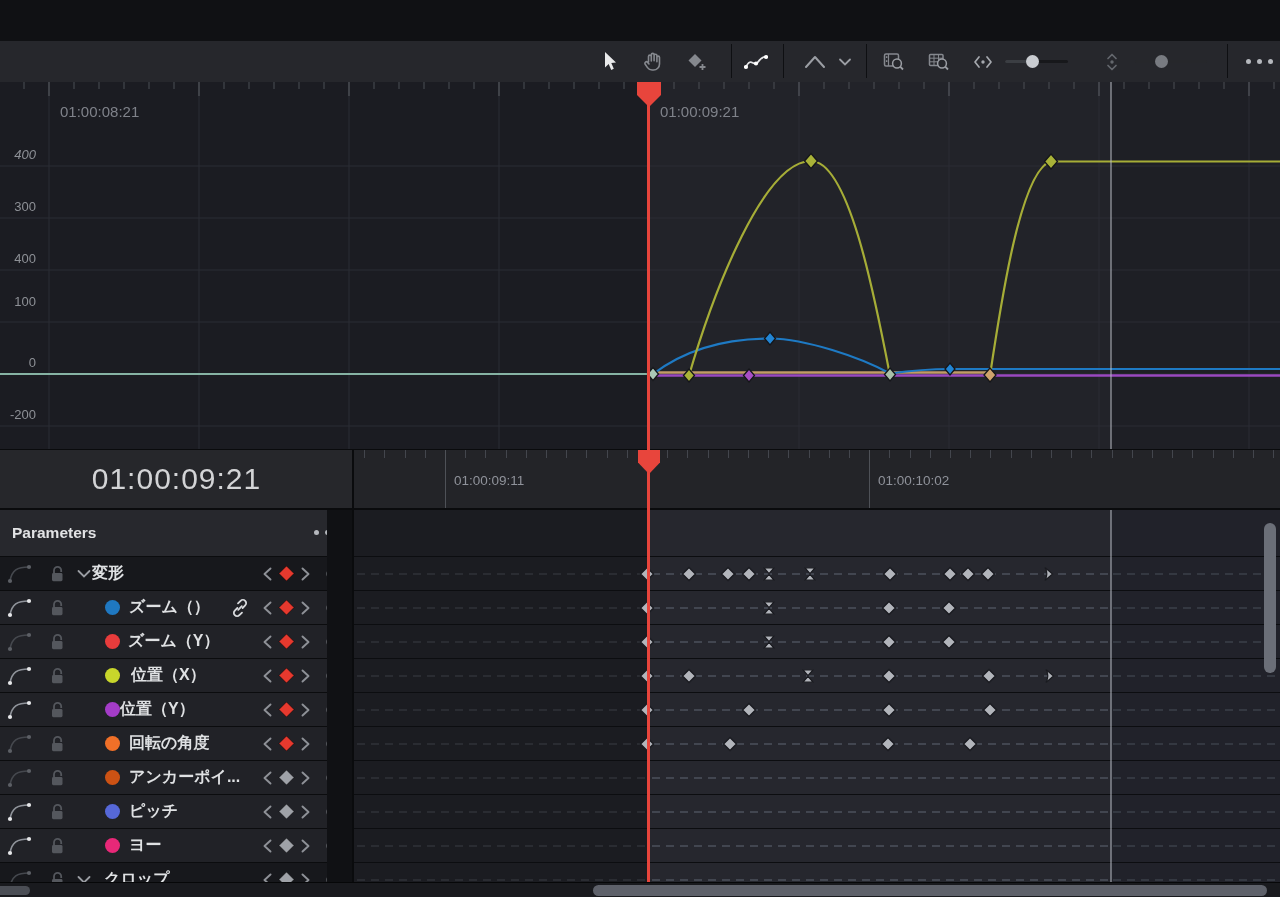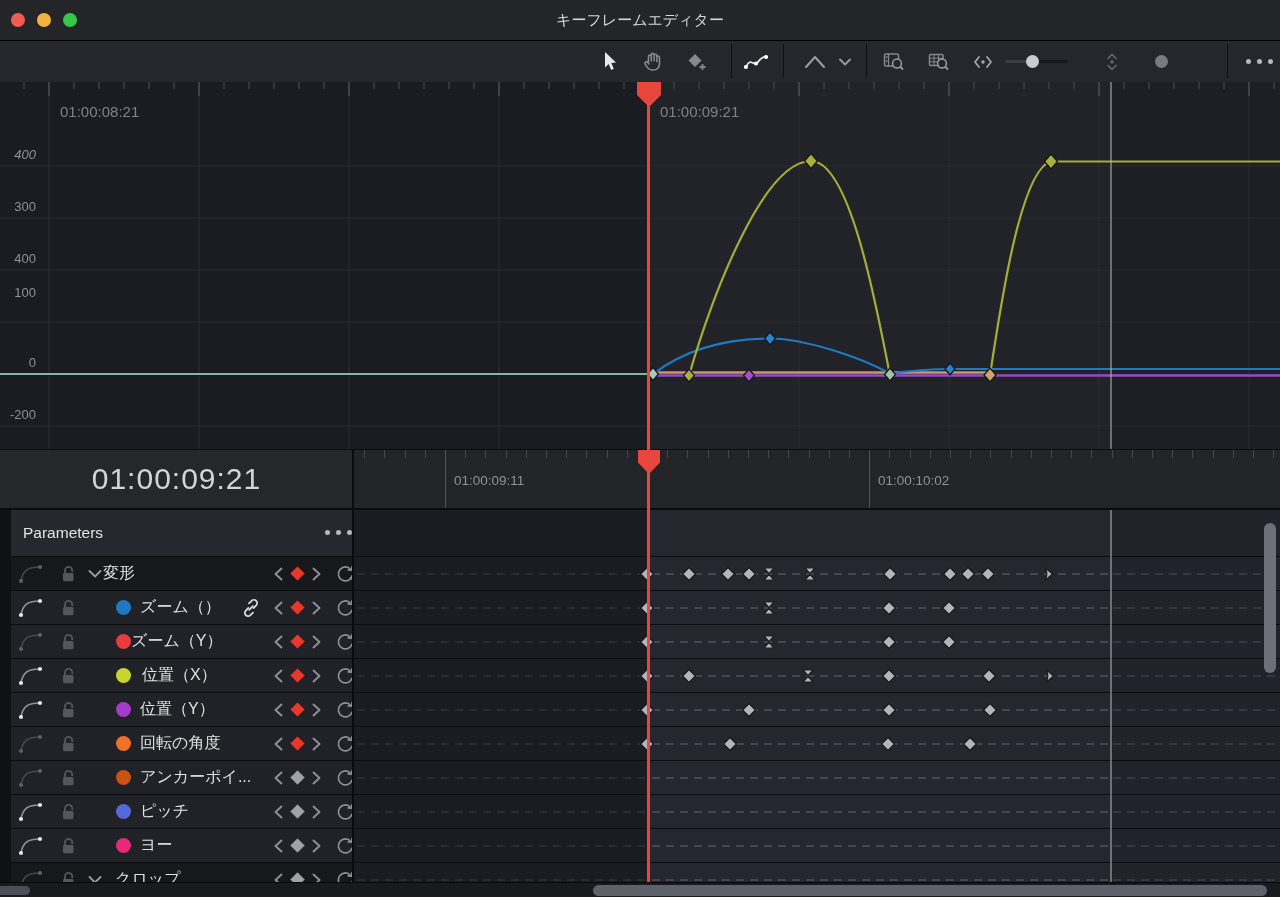--- a/index.html
+++ b/index.html
@@ -27,21 +27,21 @@
   .ctc{color:#7f828a;font-size:15px;white-space:nowrap;}
   .flag{background:#e8453c;clip-path:polygon(0 0,100% 0,100% 52%,50% 100%,0 52%);}
   .playhead{left:647px;top:82px;width:3px;height:800px;background:#e8453c;z-index:40;}
   .clipline{width:2px;background:rgba(185,190,198,.5);z-index:5;}
   
   .tc-display{left:0;top:450px;width:353px;height:58px;background:#26272b;color:#d3d4d6;
               font-size:30px;letter-spacing:1px;display:flex;align-items:center;justify-content:center;}
   .ruler{left:353px;top:450px;width:927px;height:58px;background:#232428;overflow:hidden;}
   .rlab{color:#8f929a;font-size:13.5px;white-space:nowrap;}
   
-  .lpanel{left:11px;top:510px;width:353px;height:372px;background:#0b0c0e;overflow:hidden;}
+  .lpanel{left:0;top:510px;width:327px;height:372px;background:#0b0c0e;overflow:hidden;font-weight:bold;}
   .phead{left:0;top:0;width:353px;height:46px;background:#27282d;}
   .phead-label{left:12px;top:0;height:46px;line-height:46px;color:#e2e3e5;font-size:15.5px;}
   .prow{left:0;width:353px;height:33px;display:flex;align-items:center;}
   .prow.group{background:#17181c;}
   .prow.param{background:#212227;}
   .plabel{color:#dfe1e3;font-size:16px;white-space:nowrap;overflow:hidden;}
   .pdot{width:15px;height:15px;border-radius:50%;}
   .tracks{left:353px;top:510px;width:927px;height:372px;background:#26272e;overflow:hidden;}
   .rowsep{left:0;width:927px;height:1px;background:#0c0d10;z-index:2;}
   .dash{height:2px;z-index:3;}
@@ -52,26 +52,20 @@
   .hthumb{left:593px;top:2px;width:674px;height:11px;border-radius:6px;background:#5e616a;}
   .hthumb2{left:-6px;top:3px;width:36px;height:9px;border-radius:5px;background:#4b4e55;}
   .divider-v{left:352px;top:450px;width:2px;height:432px;background:#0a0b0d;z-index:20;}
   .hline{left:0;width:1280px;background:#0a0b0d;z-index:20;}
 </style>
 </head>
 <body>
 
 <div id="app">
 
-  <div class="abs titlebar">
-    <div class="abs tl" style="left:11px;background:#f15b51"></div>
-    <div class="abs tl" style="left:37px;background:#f3b43e"></div>
-    <div class="abs tl" style="left:63px;background:#36c74a"></div>
-    <div class="abs win-title">キーフレームエディター</div>
-  </div>
 
   <div class="abs toolbar">
     <div class="abs tb-ic" style="left:595px;width:30px">
       <svg width="20" height="21" viewBox="0 0 20 21">
           <path d="M5,1 L5,16.5 L8.7,13 L11.2,19 L13.8,17.8 L11.3,11.9 L16,11.4 Z" fill="#e9eaeb"></path>
         </svg>
     </div>
     <div class="abs tb-ic" style="left:638px;width:30px">
       <svg width="22" height="22" viewBox="0 0 22 22">
           <path d="M6.5,11 V5.5 a1.4,1.4 0 0 1 2.8,0 V10 M9.3,9.5 V3.8 a1.4,1.4 0 0 1 2.8,0 V9.5 M12.1,9.7 V4.6 a1.4,1.4 0 0 1 2.8,0 V10.5 M14.9,10.8 V6.4 a1.3,1.3 0 0 1 2.6,0 V13 a6,6 0 0 1 -6,6 h-1.4 a5.6,5.6 0 0 1 -4.6,-2.4 L3.2,13.2 a1.5,1.5 0 0 1 2.4,-1.8 L7,13" fill="none" stroke="#85888e" stroke-width="1.6" stroke-linecap="round" stroke-linejoin="round"></path>
@@ -240,21 +234,21 @@
           <path d="M945,369 L950,363 L955,369 L950,375 Z" fill="#2285d4" stroke="#15161a" stroke-width="1.3"></path>
           <path d="M984,375 L990,368 L996,375 L990,382 Z" fill="#cfa36b" stroke="#15161a" stroke-width="1.3"></path>
           <path d="M1044.5,161.5 L1051,154 L1057.5,161.5 L1051,169 Z" fill="#a9b238" stroke="#15161a" stroke-width="1.3"></path>
         </g>
       </svg>
     <div class="abs clipline" style="left:1110px;top:0;height:368px"></div>
     <div id="ce-ylabels">
         <div class="abs ylab" style="left: 0px; top: 65px; z-index: 4; font-style: italic;">400</div>
         <div class="abs ylab" style="left: 0px; top: 117px; z-index: 4;">300</div>
         <div class="abs ylab" style="left: 0px; top: 169px; z-index: 4;">400</div>
-        <div class="abs ylab" style="left: 0px; top: 203px; z-index: 4;">100</div>
+        <div class="abs ylab" style="left: 0px; top: 212px; z-index: 4;">100</div>
         <div class="abs ylab" style="left: 0px; top: 273px; z-index: 4;">0</div>
         <div class="abs ylab" style="left: 0px; top: 325px; z-index: 4;">-200</div>
       </div>
     <div id="ce-timecodes">
         <div class="abs ctc" style="left: 60px; top: 21px; z-index: 4;">01:00:08:21</div>
         <div class="abs ctc" style="left: 660px; top: 21px; z-index: 4;">01:00:09:21</div>
       </div>
     <div class="abs flag" style="left:637px;top:0;width:24px;height:25px;z-index:41"></div>
   </div>
 
@@ -399,21 +393,21 @@
           <svg width="27" height="24" viewBox="0 0 27 24" style="margin-left:6px">
             <path d="M4,19 C6,8 11,5 23,5" stroke="#45484e" stroke-width="1.7" fill="none"></path>
             <circle cx="4" cy="19" r="2.1" fill="#5c5f65"></circle>
             <circle cx="23" cy="5" r="2.1" fill="#5c5f65"></circle>
           </svg>
           <svg width="20" height="21" viewBox="0 0 20 21" style="margin-left:14px">
             <path d="M7,10 V7.4 a3.6,3.6 0 0 1 7.2,0 V9" stroke="#54575d" stroke-width="1.8" fill="none"></path>
             <rect x="5" y="10" width="10.5" height="8.2" rx="1.4" fill="#54575d"></rect>
           </svg>
           <span class="pdot" style="margin-left:38px;background:#e83c3c"></span>
-          <span class="plabel" style="margin-left:0">ズーム（Y）</span>
+          <span class="plabel" style="margin-left:8px">ズーム（Y）</span>
           <span style="flex:1"></span>
           <svg width="13" height="16" viewBox="0 0 13 16">
             <path d="M9.5,2.5 L3.5,8 L9.5,13.5" stroke="#8e9197" stroke-width="1.9" fill="none" stroke-linecap="round" stroke-linejoin="round"></path>
           </svg>
           <svg width="19" height="19" viewBox="0 0 19 19" style="margin:0 3px">
             <path d="M9.5,2 L17,9.5 L9.5,17 L2,9.5 Z" fill="#e6392e" stroke="rgba(0,0,0,.45)"></path>
           </svg>
           <svg width="13" height="16" viewBox="0 0 13 16">
             <path d="M3.5,2.5 L9.5,8 L3.5,13.5" stroke="#8e9197" stroke-width="1.9" fill="none" stroke-linecap="round" stroke-linejoin="round"></path>
           </svg>
@@ -455,21 +449,21 @@
           <svg width="27" height="24" viewBox="0 0 27 24" style="margin-left:6px">
             <path d="M4,19 C6,8 11,5 23,5" stroke="#8f939a" stroke-width="1.7" fill="none"></path>
             <circle cx="4" cy="19" r="2.1" fill="#e6e7e9"></circle>
             <circle cx="23" cy="5" r="2.1" fill="#e6e7e9"></circle>
           </svg>
           <svg width="20" height="21" viewBox="0 0 20 21" style="margin-left:14px">
             <path d="M7,10 V7.4 a3.6,3.6 0 0 1 7.2,0 V9" stroke="#54575d" stroke-width="1.8" fill="none"></path>
             <rect x="5" y="10" width="10.5" height="8.2" rx="1.4" fill="#54575d"></rect>
           </svg>
           <span class="pdot" style="margin-left:38px;background:#a43cc8"></span>
-          <span class="plabel" style="margin-left:9px">位置（Y）</span>
+          <span class="plabel" style="">位置（Y）</span>
           <span style="flex:1"></span>
           <svg width="13" height="16" viewBox="0 0 13 16">
             <path d="M9.5,2.5 L3.5,8 L9.5,13.5" stroke="#8e9197" stroke-width="1.9" fill="none" stroke-linecap="round" stroke-linejoin="round"></path>
           </svg>
           <svg width="19" height="19" viewBox="0 0 19 19" style="margin:0 3px">
             <path d="M9.5,2 L17,9.5 L9.5,17 L2,9.5 Z" fill="#e6392e" stroke="rgba(0,0,0,.45)"></path>
           </svg>
           <svg width="13" height="16" viewBox="0 0 13 16">
             <path d="M3.5,2.5 L9.5,8 L3.5,13.5" stroke="#8e9197" stroke-width="1.9" fill="none" stroke-linecap="round" stroke-linejoin="round"></path>
           </svg>

